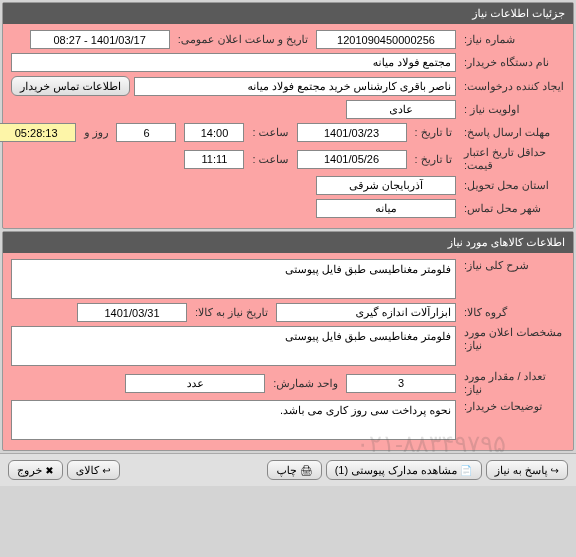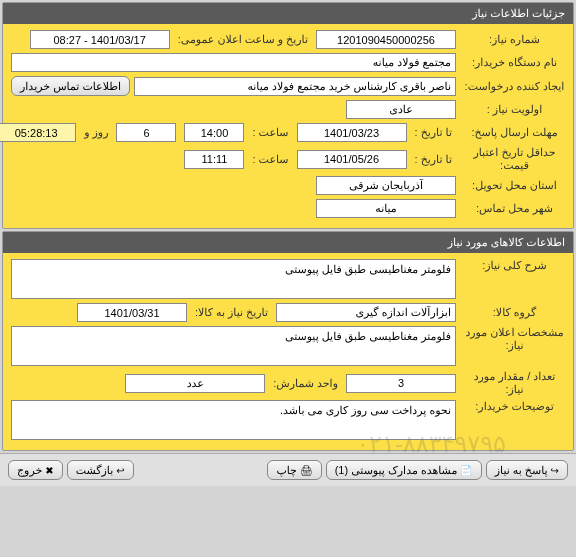--- a/index.html
+++ b/index.html
@@ -6,21 +6,21 @@
 body {
   font-family: Tahoma, Arial, sans-serif;
   font-size: 11px;
   background: #d4d4d4;
   direction: rtl;
   width: 576px;
   height: 557px;
   overflow: hidden;
 }
 .panel {
-  background: #fde047;
+  background: #fca5a5;
   border: 1px solid #999;
   margin: 2px;
   border-radius: 2px;
 }
 .panel-header {
   background: #5a5a5a;
   color: #fff;
   padding: 4px 8px;
   font-size: 11px;
   font-weight: normal;
@@ -29,21 +29,21 @@
   padding: 6px 8px;
 }
 .row {
   display: flex;
   align-items: center;
   margin-bottom: 4px;
   gap: 4px;
 }
 .label {
   width: 105px;
-  text-align: center;
+  text-align: left;
   color: #333;
   font-size: 11px;
   flex-shrink: 0;
   padding-left: 4px;
 }
 .label-sm {
   width: auto;
   padding: 0 4px;
   color: #333;
   font-size: 11px;
@@ -213,16 +213,16 @@
 
 <div class="wm">۰۲۱-۸۸۳۴۹۷۹۵</div>
 
 <div class="footer">
   <div class="footer-right">
     <button class="btn icon-reply">پاسخ به نیاز</button>
     <button class="btn icon-doc">مشاهده مدارک پیوستی (1)</button>
     <button class="btn icon-print">چاپ</button>
   </div>
   <div class="footer-left">
-    <button class="btn icon-back">بازگشت</button>
+    <button class="btn icon-back">کالای</button>
     <button class="btn icon-exit">خروج</button>
   </div>
 </div>
 
 </body></html>

